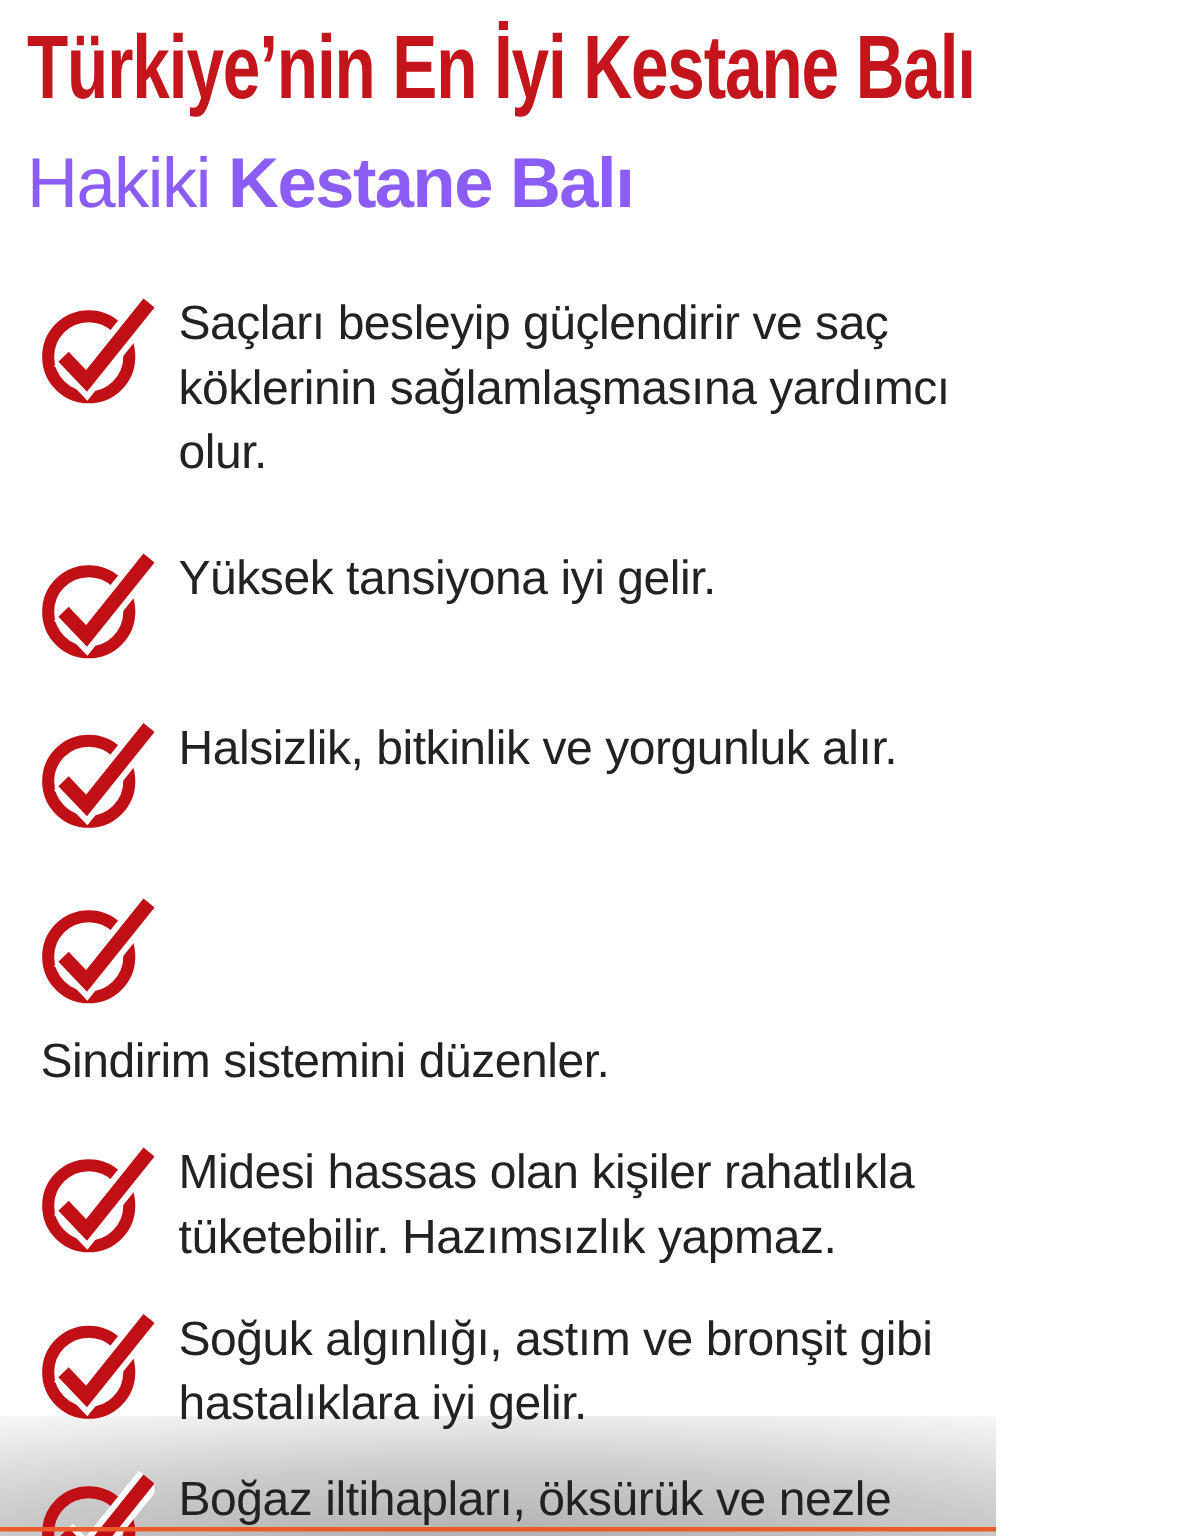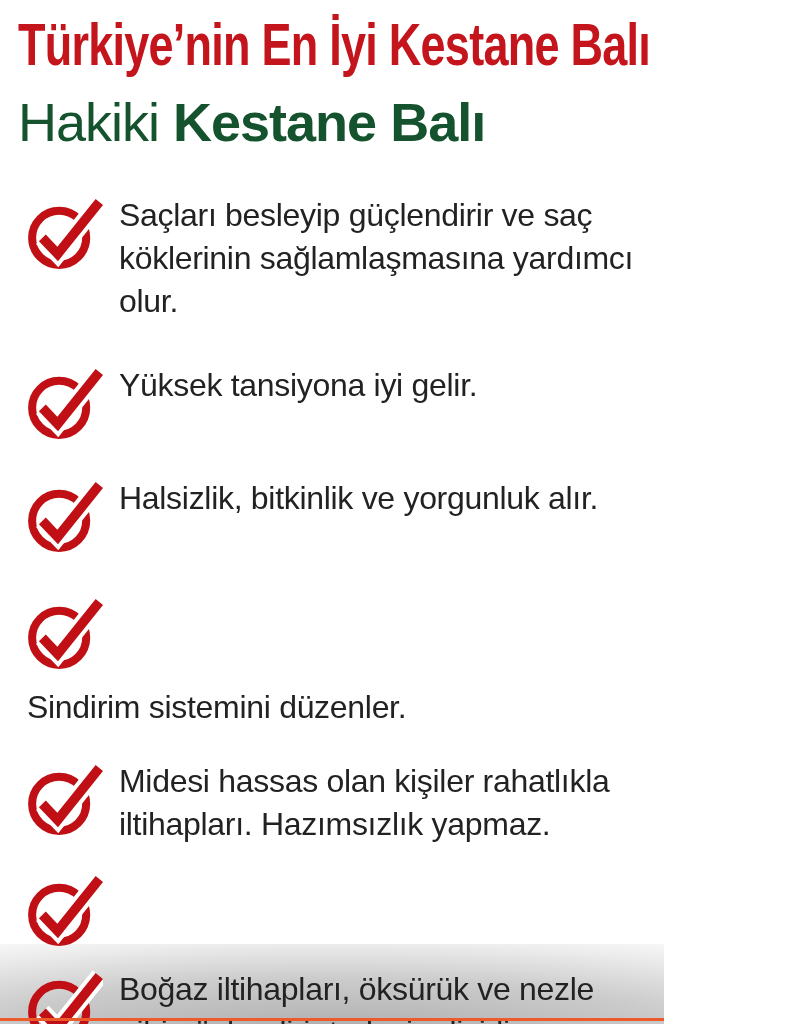--- a/index.html
+++ b/index.html
@@ -29,25 +29,25 @@
     line-height: 62px;
     font-weight: 700;
     letter-spacing: -1px;
     color: #c3151b;
     white-space: nowrap;
     transform: scaleX(0.75);
     transform-origin: left top;
   }
   .main-title {
     margin: 8px 0 0 0;
-    font-size: 54px;
+    font-size: 47px;
     line-height: 76px;
     font-weight: 400;
     letter-spacing: -1px;
-    color: #14532d;
+    color: #8b5cf6;
     white-space: nowrap;
   }
   .main-title .bold {
     font-weight: 800;
   }
   .benefits {
     list-style: none;
     margin: 34px 0 0 0;
     padding: 0 0 0 9px;
   }
@@ -146,29 +146,30 @@
         </svg>
         <div class="item-text">Sindirim sistemini düzenler.</div>
       </li>
 
       <li class="item">
         <svg class="check-icon" viewBox="0 0 104 104" aria-hidden="true">
           <circle cx="44" cy="60" r="37" fill="none" stroke="#c01015" stroke-width="11"></circle>
           <path d="M21 60 L42 82 L99 11" fill="none" stroke="#ffffff" stroke-width="24" stroke-linecap="butt"></path>
           <path d="M21 60 L42 82 L99 11" fill="none" stroke="#c01015" stroke-width="13" stroke-linecap="butt"></path>
         </svg>
-        <div class="item-text">Midesi hassas olan kişiler rahatlıkla iltihapları. Hazımsızlık yapmaz.</div>
+        <div class="item-text">Midesi hassas olan kişiler rahatlıkla tüketebilir. Hazımsızlık yapmaz.</div>
       </li>
 
       <li class="item">
         <svg class="check-icon" viewBox="0 0 104 104" aria-hidden="true">
           <circle cx="44" cy="60" r="37" fill="none" stroke="#c01015" stroke-width="11"></circle>
           <path d="M21 60 L42 82 L99 11" fill="none" stroke="#ffffff" stroke-width="24" stroke-linecap="butt"></path>
           <path d="M21 60 L42 82 L99 11" fill="none" stroke="#c01015" stroke-width="13" stroke-linecap="butt"></path>
         </svg>
+        <div class="item-text">Soğuk algınlığı, astım ve bronşit gibi hastalıklara iyi gelir.</div>
       </li>
 
       <li class="item">
         <svg class="check-icon" viewBox="0 0 104 104" aria-hidden="true">
           <circle cx="44" cy="60" r="37" fill="none" stroke="#c01015" stroke-width="11"></circle>
           <path d="M21 60 L42 82 L99 11" fill="none" stroke="#ffffff" stroke-width="24" stroke-linecap="butt"></path>
           <path d="M21 60 L42 82 L99 11" fill="none" stroke="#c01015" stroke-width="13" stroke-linecap="butt"></path>
         </svg>
         <div class="item-text">Boğaz iltihapları, öksürük ve nezle gibi güçlendirir tedavi edicidir.</div>
       </li>

